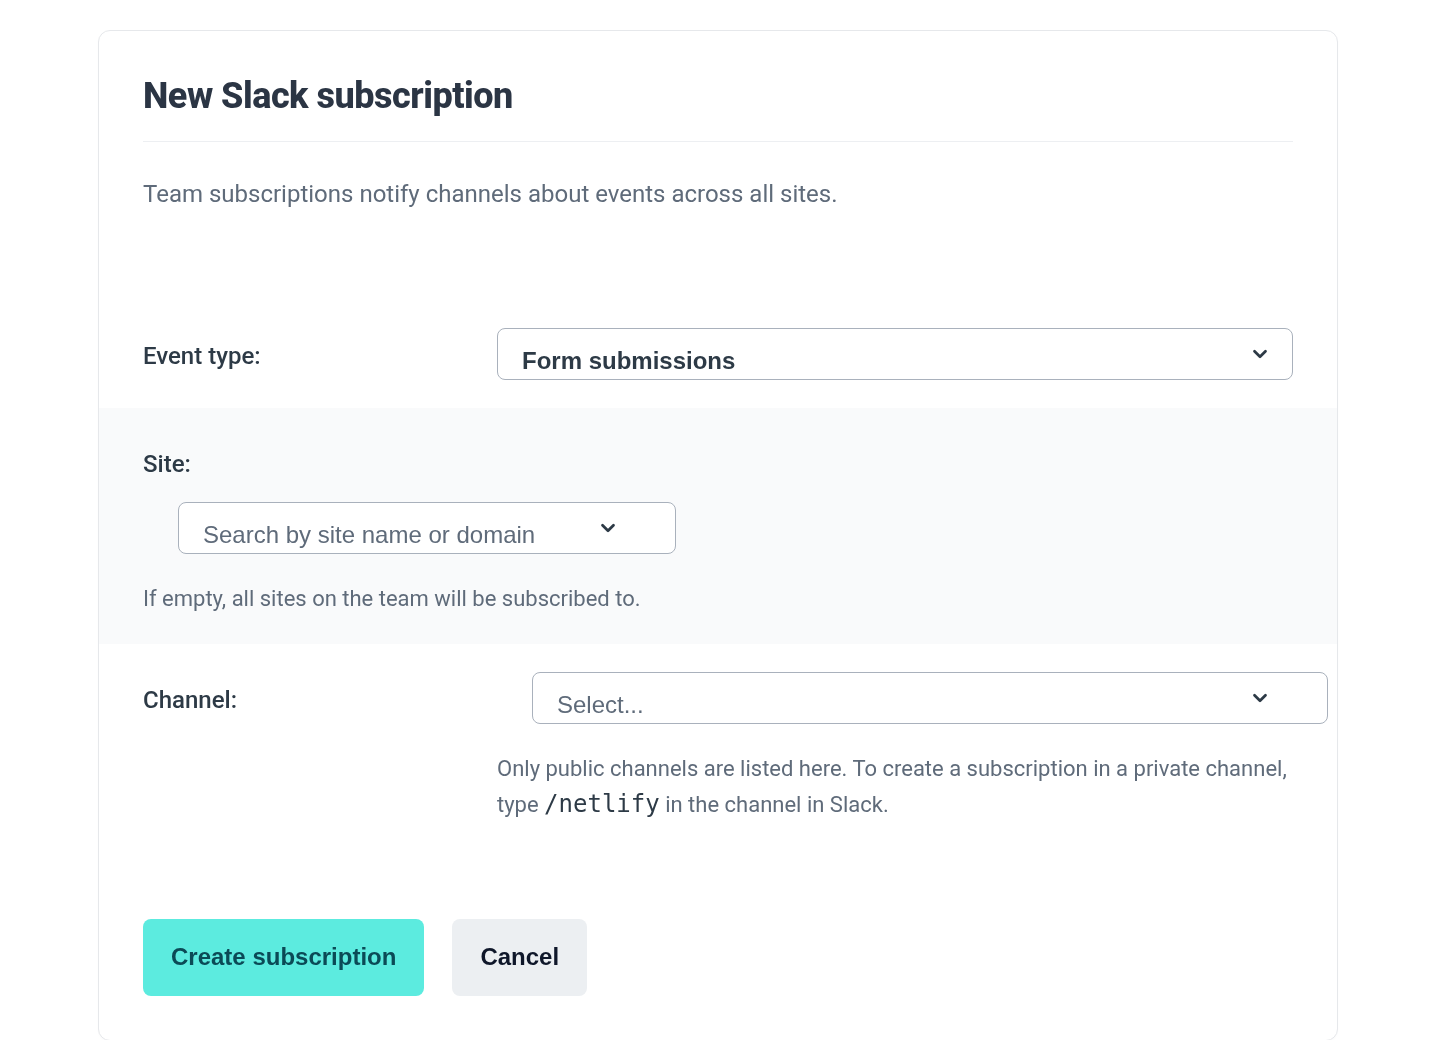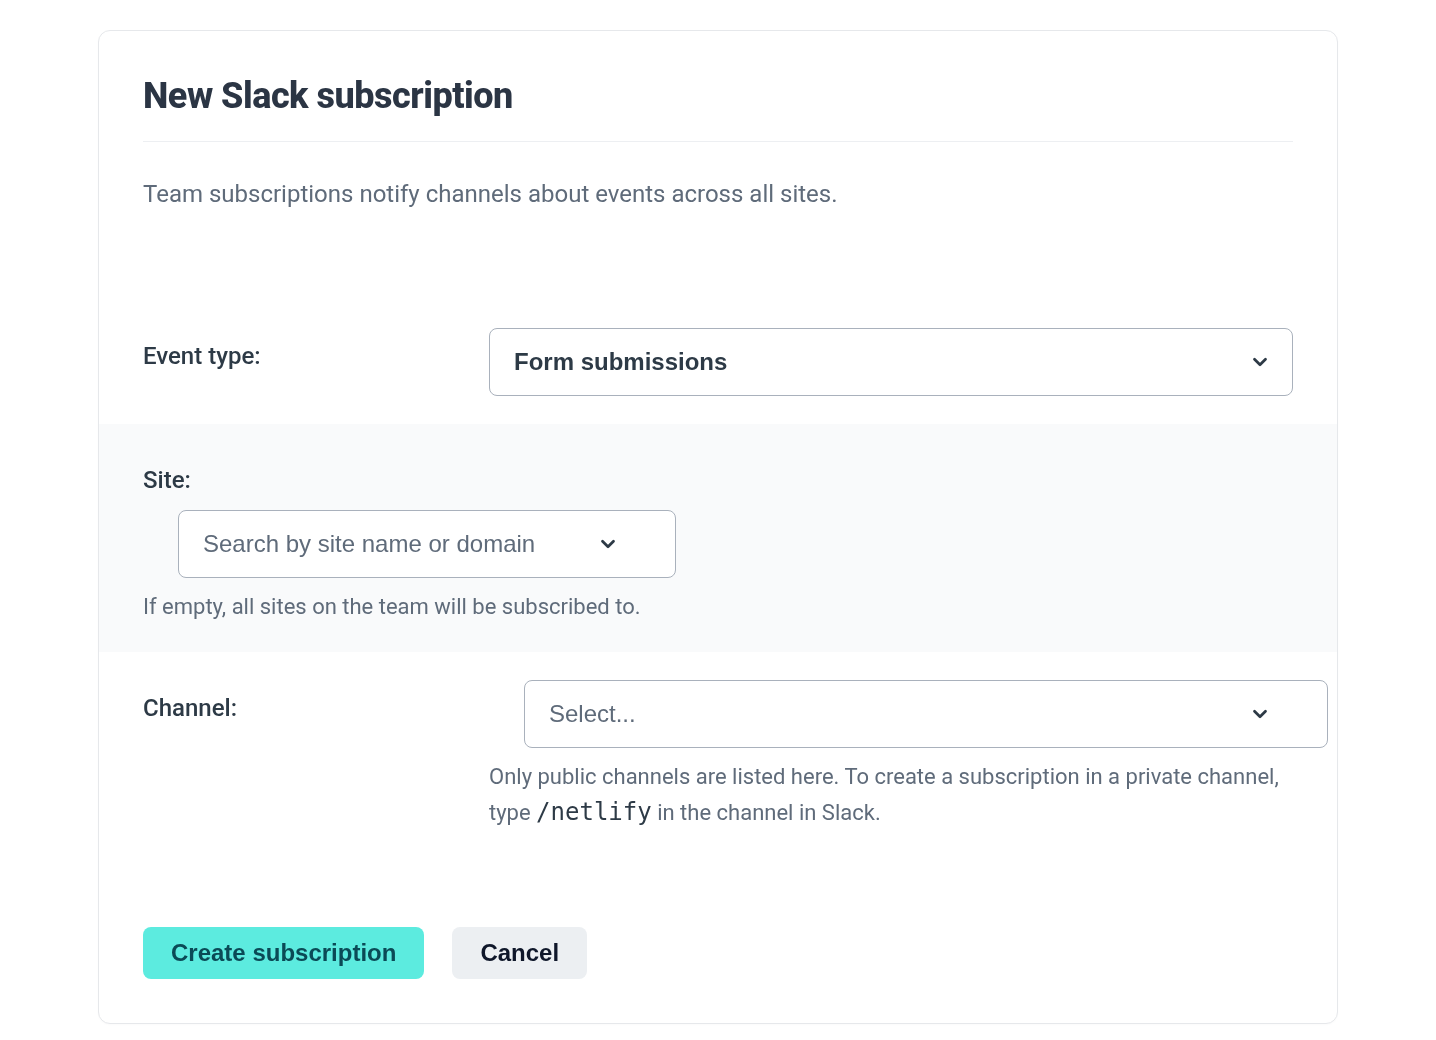--- a/index.html
+++ b/index.html
@@ -42,21 +42,21 @@
     .description {
       font-size: 24px;
       color: #5f6b7a;
       margin-bottom: 88px;
       line-height: 1.4;
     }
 
     .form-row {
       display: flex;
       align-items: flex-start;
-      gap: 16px;
+      gap: 24px;
       padding: 28px 0;
       margin-left: -44px;
       margin-right: -44px;
       padding-left: 44px;
       padding-right: 44px;
     }
 
     .form-row.alt {
       background: #f9fafb;
       flex-direction: column;
@@ -77,21 +77,21 @@
       flex-direction: column;
     }
 
     .select-wrap {
       position: relative;
       width: 100%;
     }
 
     .select {
       width: 100%;
-      height: 68px;
+      height: 52px;
       border: 1.5px solid #a9b1bc;
       border-radius: 8px;
       background: #ffffff;
       font-size: 24px;
       font-weight: 600;
       color: #2d3a46;
       padding: 0 56px 0 24px;
       appearance: none;
       -webkit-appearance: none;
       -moz-appearance: none;
@@ -117,42 +117,42 @@
 
     .chevron svg {
       width: 22px;
       height: 22px;
       display: block;
     }
 
     .helper-text {
       font-size: 22px;
       color: #5f6b7a;
-      margin-top: 12px;
+      margin-top: 28px;
       line-height: 1.55;
     }
 
     .helper-text code {
       font-family: ui-monospace, SFMono-Regular, Menlo, Monaco, Consolas, monospace;
       font-size: 24px;
       color: #2d3a46;
       background: transparent;
     }
 
     .actions {
       display: flex;
       gap: 28px;
       margin-top: 68px;
     }
 
     .btn {
       display: inline-flex;
       align-items: center;
       justify-content: center;
-      height: 52px;
+      height: 77px;
       padding: 10px 28px;
       border-radius: 8px;
       font-size: 24px;
       font-weight: 700;
       border: none;
       cursor: pointer;
     }
 
     .btn-primary {
       background: #5cebdf;

